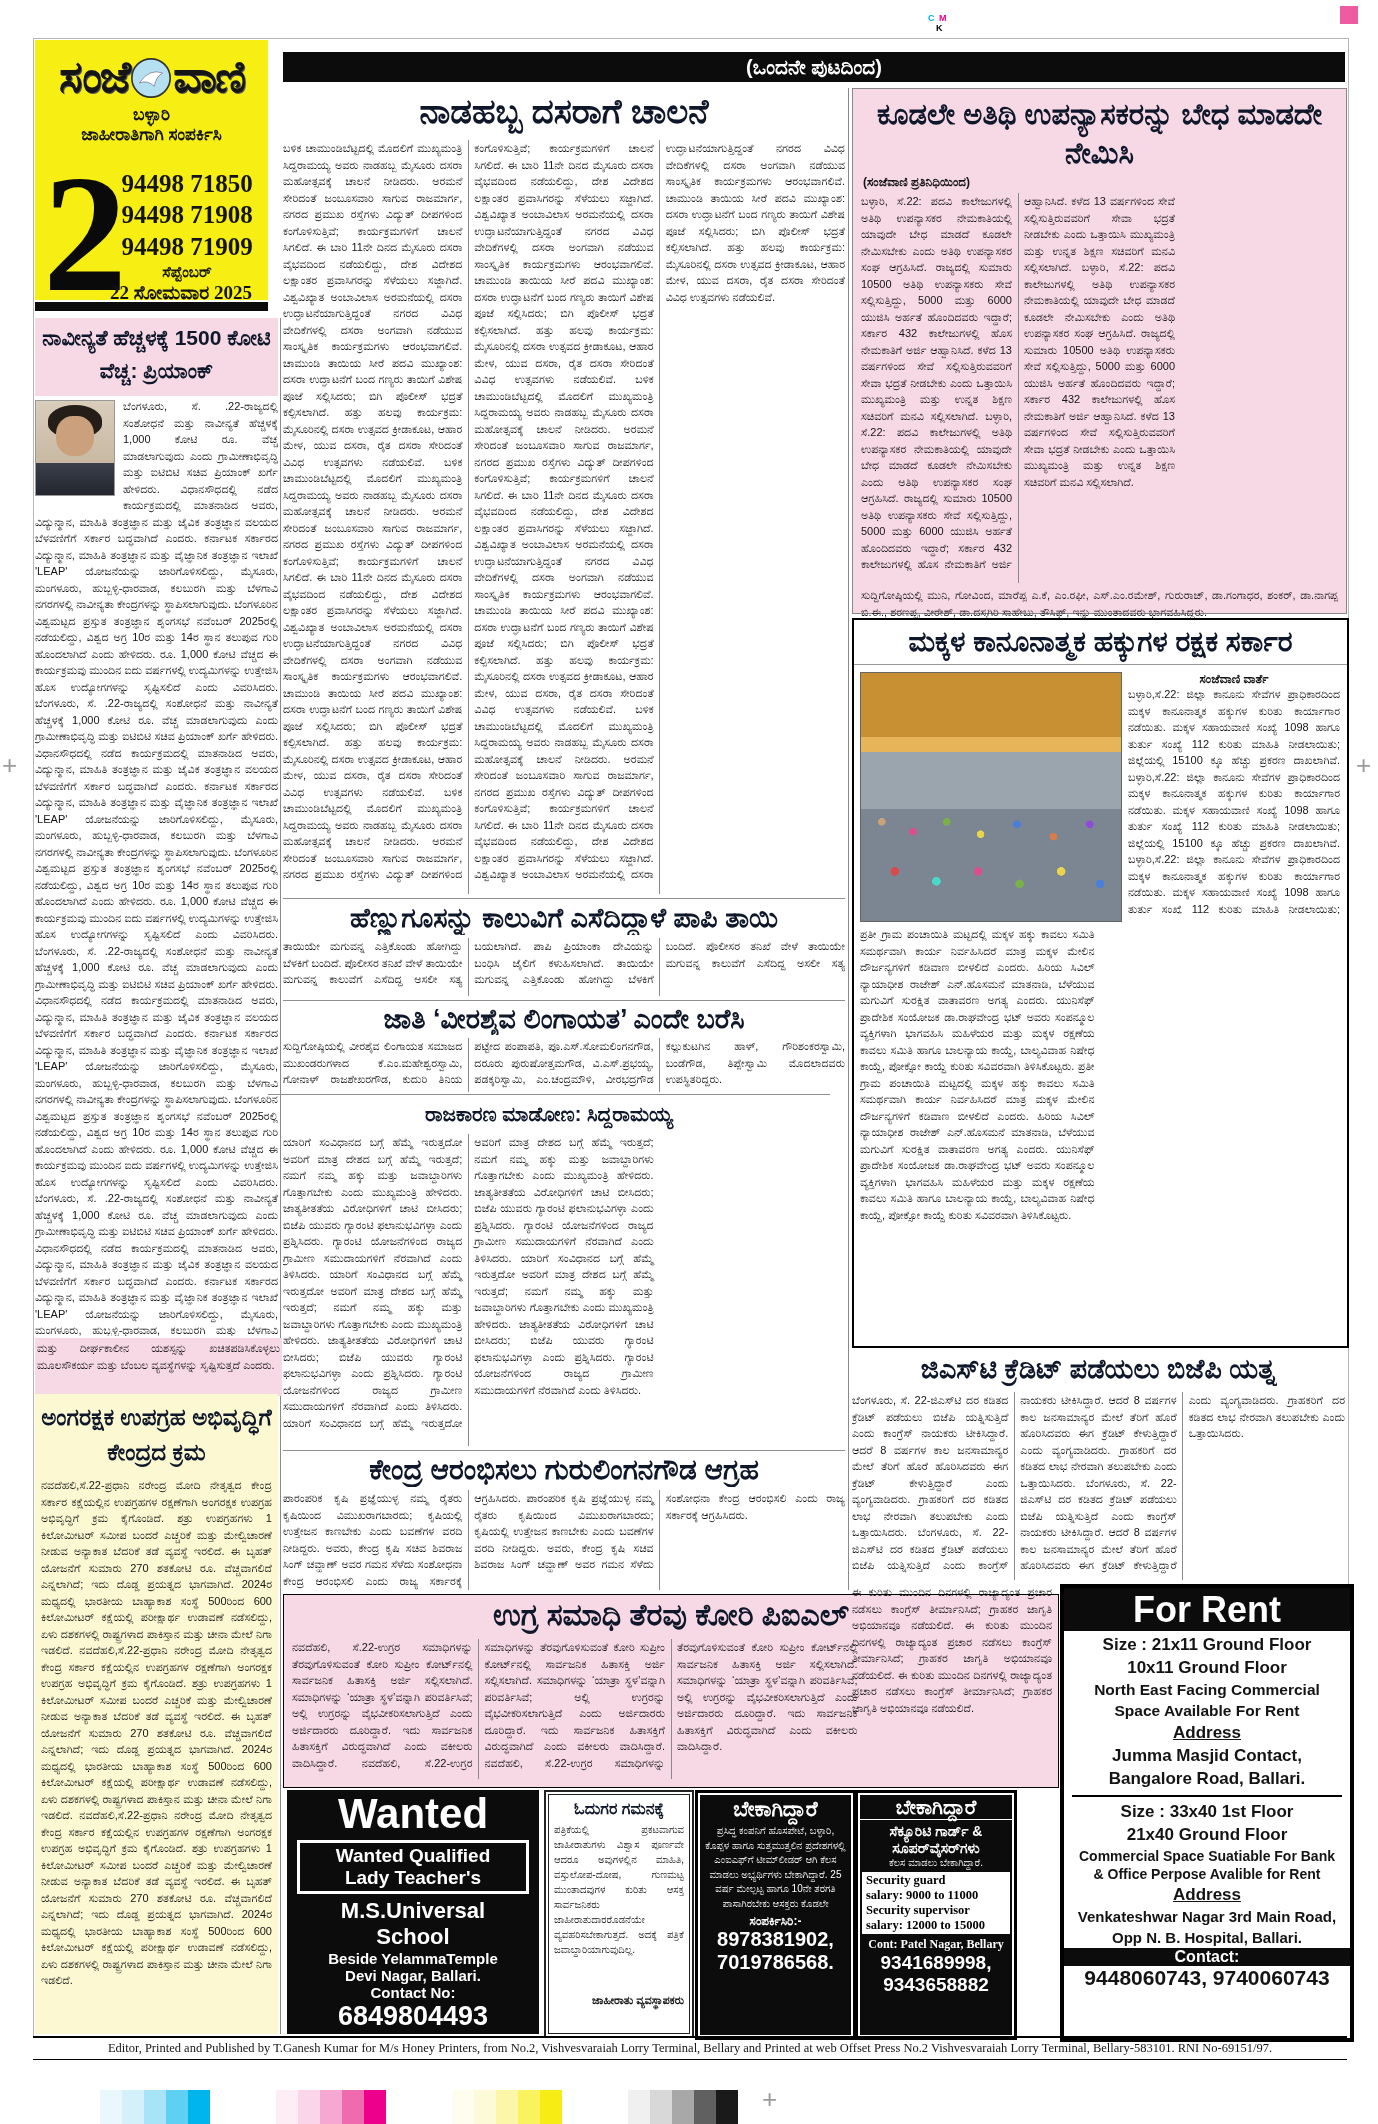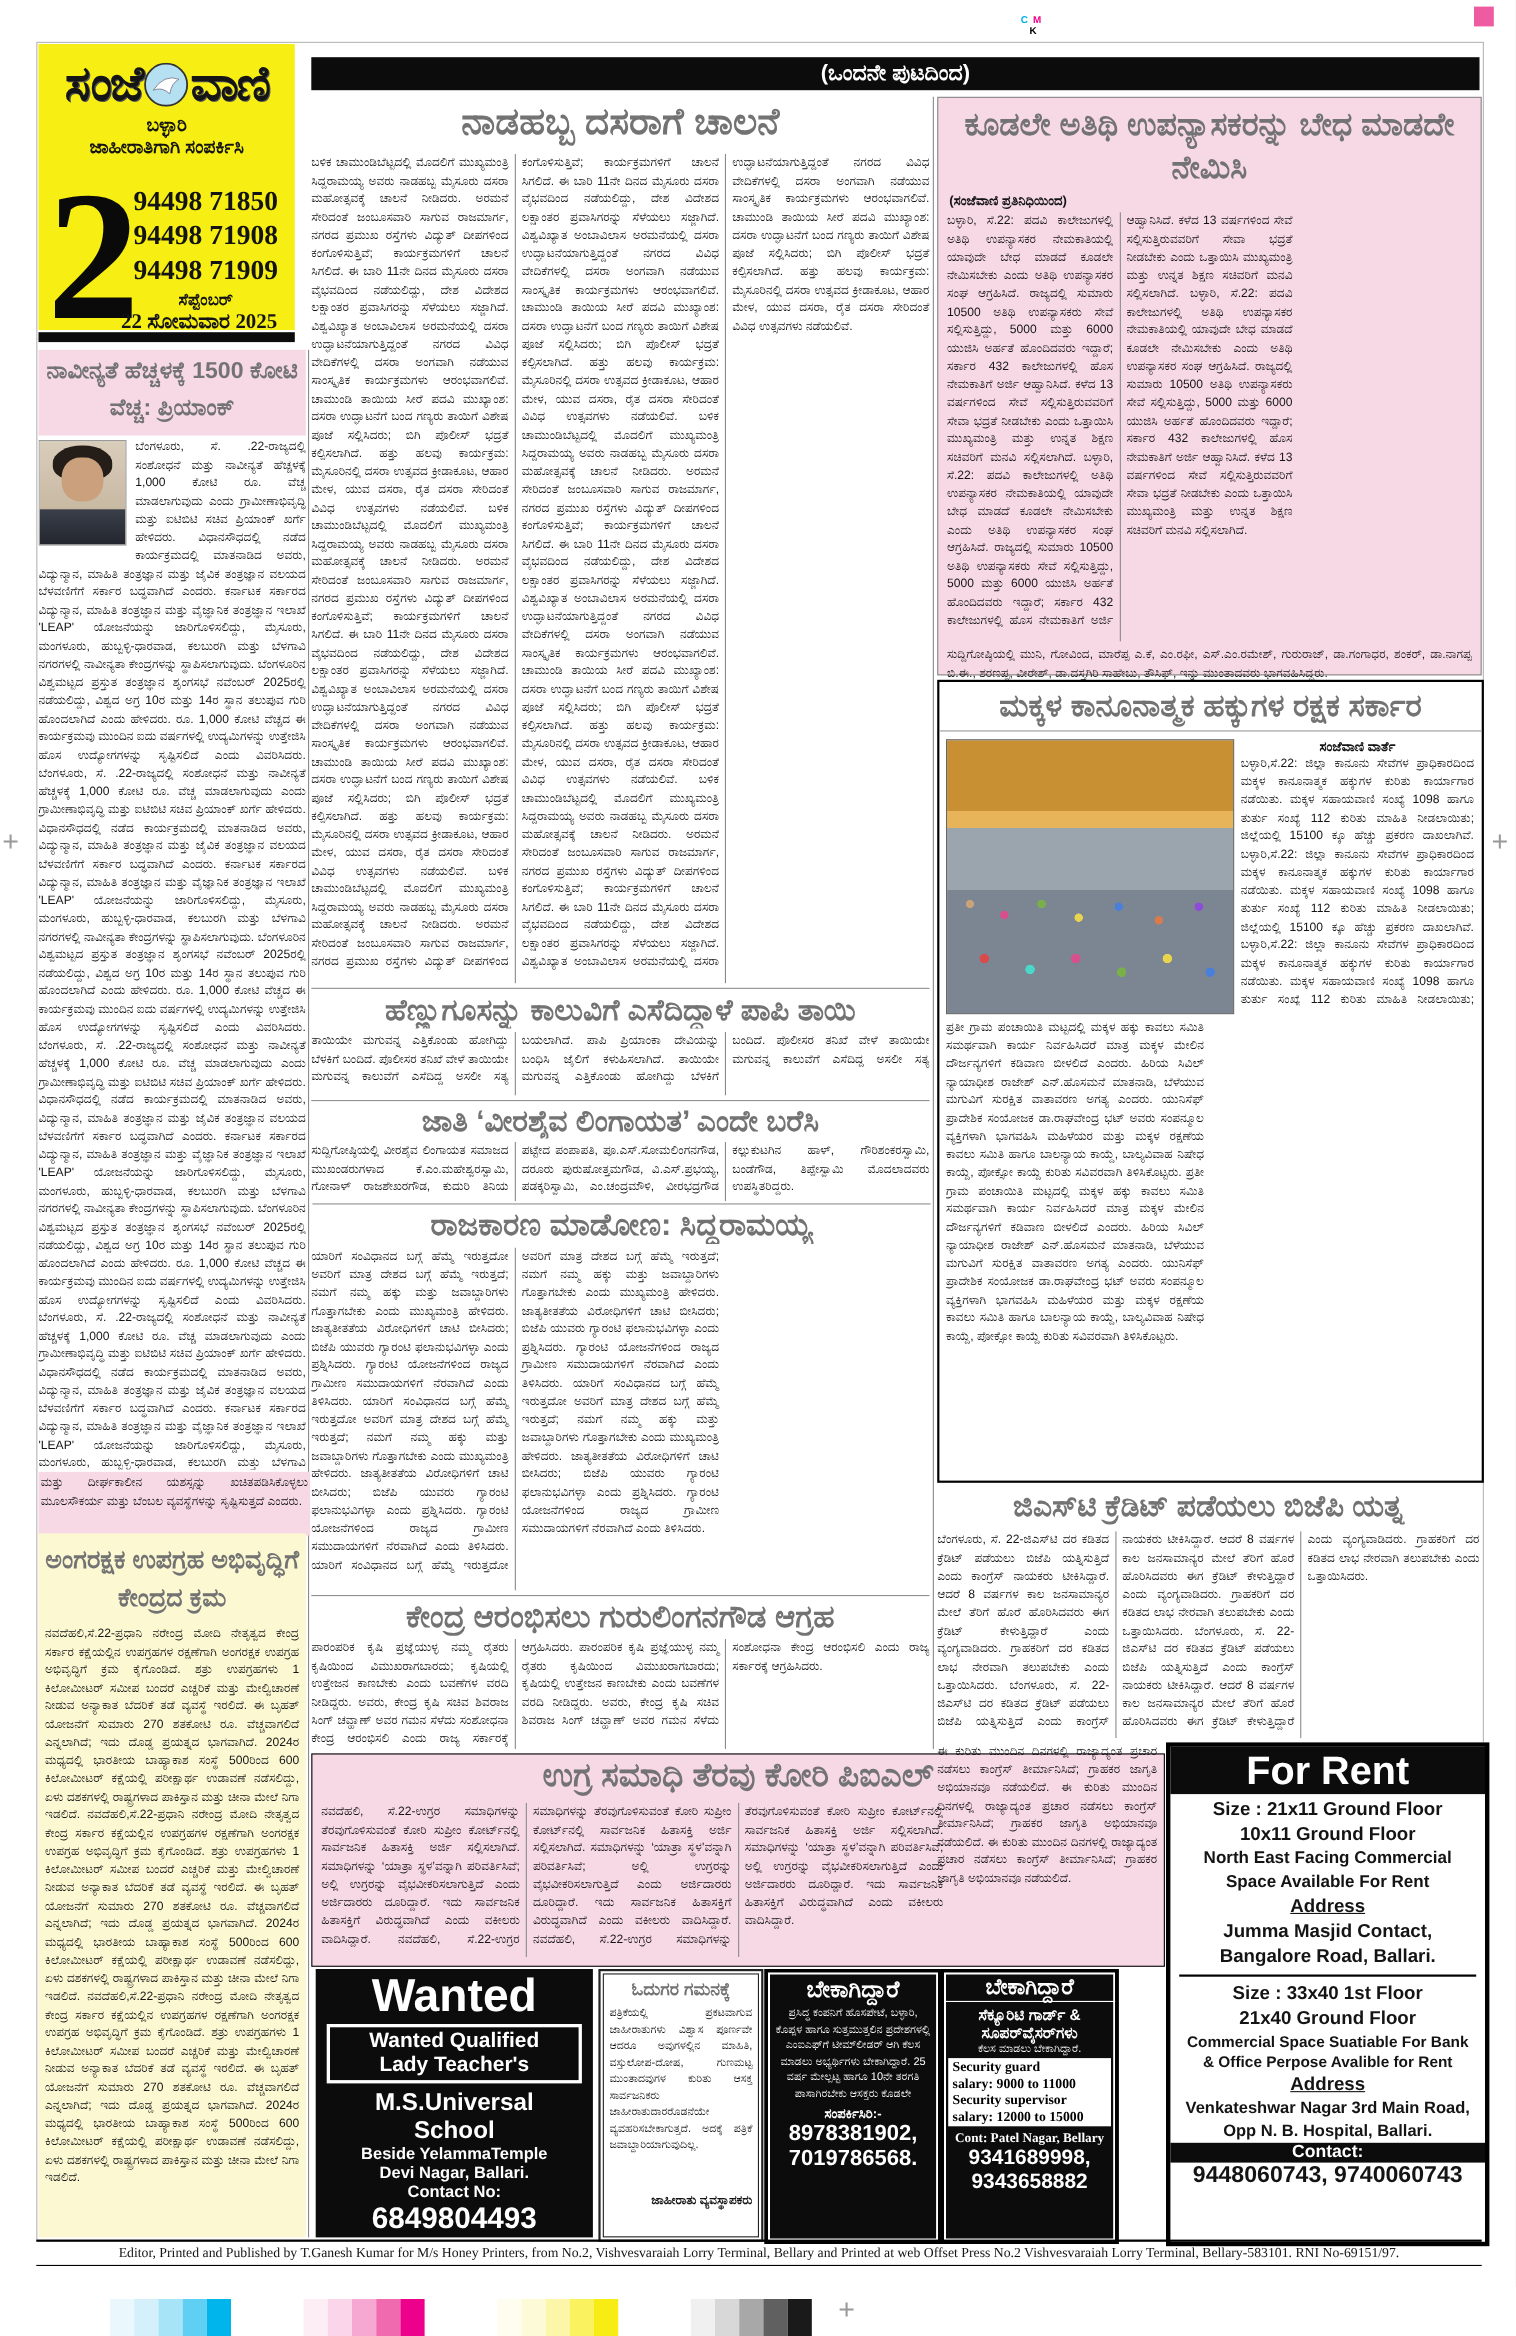--- a/index.html
+++ b/index.html
@@ -4,21 +4,21 @@
 <style>
   html,body{margin:0;padding:0;background:#e8e8e8;}
   .page{position:relative;width:1378px;height:2124px;background:#fff;overflow:hidden;
         font-family:"Liberation Sans","DejaVu Sans",sans-serif;color:#141414;margin:0 auto;}
   .abs{position:absolute;}
   .frame{border:1px solid #b5b5b5;}
   .bt{font-size:11px;line-height:1.5;text-align:justify;overflow:hidden;}
   .c2{column-count:2;column-gap:12px;column-rule:1px solid #8a8a8a;column-fill:auto;}
   .c3{column-count:3;column-gap:12px;column-rule:1px solid #8a8a8a;column-fill:auto;}
   .c4{column-count:4;column-gap:12px;column-rule:1px solid #8a8a8a;column-fill:auto;}
-  .hl{font-weight:bold;text-align:center;overflow:hidden;color:#737373;}
+  .hl{font-weight:bold;text-align:center;overflow:hidden;color:#0f172a;}
   .rule-top{border-top:1px solid #8f8f8f;}
   .pink{background:#f7d9e6;}
   .cream{background:#fbf8d2;}
   .masthead{background:#f7ef13;}
   .blackbar{background:#0c0c0c;}
   .serif{font-family:"Liberation Serif","DejaVu Serif",serif;}
   .wht{color:#fff;}
   .ctr{text-align:center;}
   .adbox-black{background:#0c0c0c;color:#fff;text-align:center;overflow:hidden;}
   .vline{background:#8a8a8a;width:1px;}
@@ -110,21 +110,21 @@
 
   <div class="abs hl" style="left:283px;top:86px;width:562px;height:50px;font-size:34px;line-height:50px;">ನಾಡಹಬ್ಬ ದಸರಾಗೆ ಚಾಲನೆ</div>
   <div class="abs bt c3" style="left:283px;top:140px;width:562px;height:754px;">ಬಳಿಕ ಚಾಮುಂಡಿಬೆಟ್ಟದಲ್ಲಿ ಮೊದಲಿಗೆ ಮುಖ್ಯಮಂತ್ರಿ ಸಿದ್ದರಾಮಯ್ಯ ಅವರು ನಾಡಹಬ್ಬ ಮೈಸೂರು ದಸರಾ ಮಹೋತ್ಸವಕ್ಕೆ ಚಾಲನೆ ನೀಡಿದರು. ಅರಮನೆ ಸೇರಿದಂತೆ ಜಂಬೂಸವಾರಿ ಸಾಗುವ ರಾಜಮಾರ್ಗ, ನಗರದ ಪ್ರಮುಖ ರಸ್ತೆಗಳು ವಿದ್ಯುತ್ ದೀಪಗಳಿಂದ ಕಂಗೊಳಿಸುತ್ತಿವೆ; ಕಾರ್ಯಕ್ರಮಗಳಿಗೆ ಚಾಲನೆ ಸಿಗಲಿದೆ. ಈ ಬಾರಿ 11ನೇ ದಿನದ ಮೈಸೂರು ದಸರಾ ವೈಭವದಿಂದ ನಡೆಯಲಿದ್ದು, ದೇಶ ವಿದೇಶದ ಲಕ್ಷಾಂತರ ಪ್ರವಾಸಿಗರನ್ನು ಸೆಳೆಯಲು ಸಜ್ಜಾಗಿದೆ. ವಿಶ್ವವಿಖ್ಯಾತ ಅಂಬಾವಿಲಾಸ ಅರಮನೆಯಲ್ಲಿ ದಸರಾ ಉದ್ಘಾಟನೆಯಾಗುತ್ತಿದ್ದಂತೆ ನಗರದ ವಿವಿಧ ವೇದಿಕೆಗಳಲ್ಲಿ ದಸರಾ ಅಂಗವಾಗಿ ನಡೆಯುವ ಸಾಂಸ್ಕೃತಿಕ ಕಾರ್ಯಕ್ರಮಗಳು ಆರಂಭವಾಗಲಿವೆ. ಚಾಮುಂಡಿ ತಾಯಿಯ ಸೀರೆ ಪದವಿ ಮುಖ್ಯಾಂಶ: ದಸರಾ ಉದ್ಘಾಟನೆಗೆ ಬಂದ ಗಣ್ಯರು ತಾಯಿಗೆ ವಿಶೇಷ ಪೂಜೆ ಸಲ್ಲಿಸಿದರು; ಬಿಗಿ ಪೊಲೀಸ್ ಭದ್ರತೆ ಕಲ್ಪಿಸಲಾಗಿದೆ. ಹತ್ತು ಹಲವು ಕಾರ್ಯಕ್ರಮ: ಮೈಸೂರಿನಲ್ಲಿ ದಸರಾ ಉತ್ಸವದ ಕ್ರೀಡಾಕೂಟ, ಆಹಾರ ಮೇಳ, ಯುವ ದಸರಾ, ರೈತ ದಸರಾ ಸೇರಿದಂತೆ ವಿವಿಧ ಉತ್ಸವಗಳು ನಡೆಯಲಿವೆ. ಬಳಿಕ ಚಾಮುಂಡಿಬೆಟ್ಟದಲ್ಲಿ ಮೊದಲಿಗೆ ಮುಖ್ಯಮಂತ್ರಿ ಸಿದ್ದರಾಮಯ್ಯ ಅವರು ನಾಡಹಬ್ಬ ಮೈಸೂರು ದಸರಾ ಮಹೋತ್ಸವಕ್ಕೆ ಚಾಲನೆ ನೀಡಿದರು. ಅರಮನೆ ಸೇರಿದಂತೆ ಜಂಬೂಸವಾರಿ ಸಾಗುವ ರಾಜಮಾರ್ಗ, ನಗರದ ಪ್ರಮುಖ ರಸ್ತೆಗಳು ವಿದ್ಯುತ್ ದೀಪಗಳಿಂದ ಕಂಗೊಳಿಸುತ್ತಿವೆ; ಕಾರ್ಯಕ್ರಮಗಳಿಗೆ ಚಾಲನೆ ಸಿಗಲಿದೆ. ಈ ಬಾರಿ 11ನೇ ದಿನದ ಮೈಸೂರು ದಸರಾ ವೈಭವದಿಂದ ನಡೆಯಲಿದ್ದು, ದೇಶ ವಿದೇಶದ ಲಕ್ಷಾಂತರ ಪ್ರವಾಸಿಗರನ್ನು ಸೆಳೆಯಲು ಸಜ್ಜಾಗಿದೆ. ವಿಶ್ವವಿಖ್ಯಾತ ಅಂಬಾವಿಲಾಸ ಅರಮನೆಯಲ್ಲಿ ದಸರಾ ಉದ್ಘಾಟನೆಯಾಗುತ್ತಿದ್ದಂತೆ ನಗರದ ವಿವಿಧ ವೇದಿಕೆಗಳಲ್ಲಿ ದಸರಾ ಅಂಗವಾಗಿ ನಡೆಯುವ ಸಾಂಸ್ಕೃತಿಕ ಕಾರ್ಯಕ್ರಮಗಳು ಆರಂಭವಾಗಲಿವೆ. ಚಾಮುಂಡಿ ತಾಯಿಯ ಸೀರೆ ಪದವಿ ಮುಖ್ಯಾಂಶ: ದಸರಾ ಉದ್ಘಾಟನೆಗೆ ಬಂದ ಗಣ್ಯರು ತಾಯಿಗೆ ವಿಶೇಷ ಪೂಜೆ ಸಲ್ಲಿಸಿದರು; ಬಿಗಿ ಪೊಲೀಸ್ ಭದ್ರತೆ ಕಲ್ಪಿಸಲಾಗಿದೆ. ಹತ್ತು ಹಲವು ಕಾರ್ಯಕ್ರಮ: ಮೈಸೂರಿನಲ್ಲಿ ದಸರಾ ಉತ್ಸವದ ಕ್ರೀಡಾಕೂಟ, ಆಹಾರ ಮೇಳ, ಯುವ ದಸರಾ, ರೈತ ದಸರಾ ಸೇರಿದಂತೆ ವಿವಿಧ ಉತ್ಸವಗಳು ನಡೆಯಲಿವೆ. ಬಳಿಕ ಚಾಮುಂಡಿಬೆಟ್ಟದಲ್ಲಿ ಮೊದಲಿಗೆ ಮುಖ್ಯಮಂತ್ರಿ ಸಿದ್ದರಾಮಯ್ಯ ಅವರು ನಾಡಹಬ್ಬ ಮೈಸೂರು ದಸರಾ ಮಹೋತ್ಸವಕ್ಕೆ ಚಾಲನೆ ನೀಡಿದರು. ಅರಮನೆ ಸೇರಿದಂತೆ ಜಂಬೂಸವಾರಿ ಸಾಗುವ ರಾಜಮಾರ್ಗ, ನಗರದ ಪ್ರಮುಖ ರಸ್ತೆಗಳು ವಿದ್ಯುತ್ ದೀಪಗಳಿಂದ ಕಂಗೊಳಿಸುತ್ತಿವೆ; ಕಾರ್ಯಕ್ರಮಗಳಿಗೆ ಚಾಲನೆ ಸಿಗಲಿದೆ. ಈ ಬಾರಿ 11ನೇ ದಿನದ ಮೈಸೂರು ದಸರಾ ವೈಭವದಿಂದ ನಡೆಯಲಿದ್ದು, ದೇಶ ವಿದೇಶದ ಲಕ್ಷಾಂತರ ಪ್ರವಾಸಿಗರನ್ನು ಸೆಳೆಯಲು ಸಜ್ಜಾಗಿದೆ. ವಿಶ್ವವಿಖ್ಯಾತ ಅಂಬಾವಿಲಾಸ ಅರಮನೆಯಲ್ಲಿ ದಸರಾ ಉದ್ಘಾಟನೆಯಾಗುತ್ತಿದ್ದಂತೆ ನಗರದ ವಿವಿಧ ವೇದಿಕೆಗಳಲ್ಲಿ ದಸರಾ ಅಂಗವಾಗಿ ನಡೆಯುವ ಸಾಂಸ್ಕೃತಿಕ ಕಾರ್ಯಕ್ರಮಗಳು ಆರಂಭವಾಗಲಿವೆ. ಚಾಮುಂಡಿ ತಾಯಿಯ ಸೀರೆ ಪದವಿ ಮುಖ್ಯಾಂಶ: ದಸರಾ ಉದ್ಘಾಟನೆಗೆ ಬಂದ ಗಣ್ಯರು ತಾಯಿಗೆ ವಿಶೇಷ ಪೂಜೆ ಸಲ್ಲಿಸಿದರು; ಬಿಗಿ ಪೊಲೀಸ್ ಭದ್ರತೆ ಕಲ್ಪಿಸಲಾಗಿದೆ. ಹತ್ತು ಹಲವು ಕಾರ್ಯಕ್ರಮ: ಮೈಸೂರಿನಲ್ಲಿ ದಸರಾ ಉತ್ಸವದ ಕ್ರೀಡಾಕೂಟ, ಆಹಾರ ಮೇಳ, ಯುವ ದಸರಾ, ರೈತ ದಸರಾ ಸೇರಿದಂತೆ ವಿವಿಧ ಉತ್ಸವಗಳು ನಡೆಯಲಿವೆ. ಬಳಿಕ ಚಾಮುಂಡಿಬೆಟ್ಟದಲ್ಲಿ ಮೊದಲಿಗೆ ಮುಖ್ಯಮಂತ್ರಿ ಸಿದ್ದರಾಮಯ್ಯ ಅವರು ನಾಡಹಬ್ಬ ಮೈಸೂರು ದಸರಾ ಮಹೋತ್ಸವಕ್ಕೆ ಚಾಲನೆ ನೀಡಿದರು. ಅರಮನೆ ಸೇರಿದಂತೆ ಜಂಬೂಸವಾರಿ ಸಾಗುವ ರಾಜಮಾರ್ಗ, ನಗರದ ಪ್ರಮುಖ ರಸ್ತೆಗಳು ವಿದ್ಯುತ್ ದೀಪಗಳಿಂದ ಕಂಗೊಳಿಸುತ್ತಿವೆ; ಕಾರ್ಯಕ್ರಮಗಳಿಗೆ ಚಾಲನೆ ಸಿಗಲಿದೆ. ಈ ಬಾರಿ 11ನೇ ದಿನದ ಮೈಸೂರು ದಸರಾ ವೈಭವದಿಂದ ನಡೆಯಲಿದ್ದು, ದೇಶ ವಿದೇಶದ ಲಕ್ಷಾಂತರ ಪ್ರವಾಸಿಗರನ್ನು ಸೆಳೆಯಲು ಸಜ್ಜಾಗಿದೆ. ವಿಶ್ವವಿಖ್ಯಾತ ಅಂಬಾವಿಲಾಸ ಅರಮನೆಯಲ್ಲಿ ದಸರಾ ಉದ್ಘಾಟನೆಯಾಗುತ್ತಿದ್ದಂತೆ ನಗರದ ವಿವಿಧ ವೇದಿಕೆಗಳಲ್ಲಿ ದಸರಾ ಅಂಗವಾಗಿ ನಡೆಯುವ ಸಾಂಸ್ಕೃತಿಕ ಕಾರ್ಯಕ್ರಮಗಳು ಆರಂಭವಾಗಲಿವೆ. ಚಾಮುಂಡಿ ತಾಯಿಯ ಸೀರೆ ಪದವಿ ಮುಖ್ಯಾಂಶ: ದಸರಾ ಉದ್ಘಾಟನೆಗೆ ಬಂದ ಗಣ್ಯರು ತಾಯಿಗೆ ವಿಶೇಷ ಪೂಜೆ ಸಲ್ಲಿಸಿದರು; ಬಿಗಿ ಪೊಲೀಸ್ ಭದ್ರತೆ ಕಲ್ಪಿಸಲಾಗಿದೆ. ಹತ್ತು ಹಲವು ಕಾರ್ಯಕ್ರಮ: ಮೈಸೂರಿನಲ್ಲಿ ದಸರಾ ಉತ್ಸವದ ಕ್ರೀಡಾಕೂಟ, ಆಹಾರ ಮೇಳ, ಯುವ ದಸರಾ, ರೈತ ದಸರಾ ಸೇರಿದಂತೆ ವಿವಿಧ ಉತ್ಸವಗಳು ನಡೆಯಲಿವೆ. ಬಳಿಕ ಚಾಮುಂಡಿಬೆಟ್ಟದಲ್ಲಿ ಮೊದಲಿಗೆ ಮುಖ್ಯಮಂತ್ರಿ ಸಿದ್ದರಾಮಯ್ಯ ಅವರು ನಾಡಹಬ್ಬ ಮೈಸೂರು ದಸರಾ ಮಹೋತ್ಸವಕ್ಕೆ ಚಾಲನೆ ನೀಡಿದರು. ಅರಮನೆ ಸೇರಿದಂತೆ ಜಂಬೂಸವಾರಿ ಸಾಗುವ ರಾಜಮಾರ್ಗ, ನಗರದ ಪ್ರಮುಖ ರಸ್ತೆಗಳು ವಿದ್ಯುತ್ ದೀಪಗಳಿಂದ ಕಂಗೊಳಿಸುತ್ತಿವೆ; ಕಾರ್ಯಕ್ರಮಗಳಿಗೆ ಚಾಲನೆ ಸಿಗಲಿದೆ. ಈ ಬಾರಿ 11ನೇ ದಿನದ ಮೈಸೂರು ದಸರಾ ವೈಭವದಿಂದ ನಡೆಯಲಿದ್ದು, ದೇಶ ವಿದೇಶದ ಲಕ್ಷಾಂತರ ಪ್ರವಾಸಿಗರನ್ನು ಸೆಳೆಯಲು ಸಜ್ಜಾಗಿದೆ. ವಿಶ್ವವಿಖ್ಯಾತ ಅಂಬಾವಿಲಾಸ ಅರಮನೆಯಲ್ಲಿ ದಸರಾ ಉದ್ಘಾಟನೆಯಾಗುತ್ತಿದ್ದಂತೆ ನಗರದ ವಿವಿಧ ವೇದಿಕೆಗಳಲ್ಲಿ ದಸರಾ ಅಂಗವಾಗಿ ನಡೆಯುವ ಸಾಂಸ್ಕೃತಿಕ ಕಾರ್ಯಕ್ರಮಗಳು ಆರಂಭವಾಗಲಿವೆ. ಚಾಮುಂಡಿ ತಾಯಿಯ ಸೀರೆ ಪದವಿ ಮುಖ್ಯಾಂಶ: ದಸರಾ ಉದ್ಘಾಟನೆಗೆ ಬಂದ ಗಣ್ಯರು ತಾಯಿಗೆ ವಿಶೇಷ ಪೂಜೆ ಸಲ್ಲಿಸಿದರು; ಬಿಗಿ ಪೊಲೀಸ್ ಭದ್ರತೆ ಕಲ್ಪಿಸಲಾಗಿದೆ. ಹತ್ತು ಹಲವು ಕಾರ್ಯಕ್ರಮ: ಮೈಸೂರಿನಲ್ಲಿ ದಸರಾ ಉತ್ಸವದ ಕ್ರೀಡಾಕೂಟ, ಆಹಾರ ಮೇಳ, ಯುವ ದಸರಾ, ರೈತ ದಸರಾ ಸೇರಿದಂತೆ ವಿವಿಧ ಉತ್ಸವಗಳು ನಡೆಯಲಿವೆ.</div>
 
   <div class="abs hl rule-top" style="left:283px;top:898px;width:562px;height:36px;font-size:27px;line-height:38px;">ಹೆಣ್ಣುಗೂಸನ್ನು ಕಾಲುವಿಗೆ ಎಸೆದಿದ್ದಾಳೆ ಪಾಪಿ ತಾಯಿ</div>
   <div class="abs bt c3" style="left:283px;top:938px;width:562px;height:58px;">ತಾಯಿಯೇ ಮಗುವನ್ನ ಎತ್ತಿಕೊಂಡು ಹೋಗಿದ್ದು ಬೆಳಕಿಗೆ ಬಂದಿದೆ. ಪೊಲೀಸರ ತನಿಖೆ ವೇಳೆ ತಾಯಿಯೇ ಮಗುವನ್ನ ಕಾಲುವೆಗೆ ಎಸೆದಿದ್ದ ಅಸಲೀ ಸತ್ಯ ಬಯಲಾಗಿದೆ. ಪಾಪಿ ಪ್ರಿಯಾಂಕಾ ದೇವಿಯನ್ನು ಬಂಧಿಸಿ ಜೈಲಿಗೆ ಕಳುಹಿಸಲಾಗಿದೆ. ತಾಯಿಯೇ ಮಗುವನ್ನ ಎತ್ತಿಕೊಂಡು ಹೋಗಿದ್ದು ಬೆಳಕಿಗೆ ಬಂದಿದೆ. ಪೊಲೀಸರ ತನಿಖೆ ವೇಳೆ ತಾಯಿಯೇ ಮಗುವನ್ನ ಕಾಲುವೆಗೆ ಎಸೆದಿದ್ದ ಅಸಲೀ ಸತ್ಯ ಬಯಲಾಗಿದೆ. ಪಾಪಿ ಪ್ರಿಯಾಂಕಾ ದೇವಿಯನ್ನು ಬಂಧಿಸಿ ಜೈಲಿಗೆ ಕಳುಹಿಸಲಾಗಿದೆ.</div>
 
   <div class="abs hl rule-top" style="left:283px;top:1000px;width:562px;height:34px;font-size:27px;line-height:36px;">ಜಾತಿ ‘ವೀರಶೈವ ಲಿಂಗಾಯತ’ ಎಂದೇ ಬರೆಸಿ</div>
   <div class="abs bt c3" style="left:283px;top:1038px;width:562px;height:54px;">ಸುದ್ದಿಗೋಷ್ಠಿಯಲ್ಲಿ ವೀರಶೈವ ಲಿಂಗಾಯತ ಸಮಾಜದ ಮುಖಂಡರುಗಳಾದ ಕೆ.ಎಂ.ಮಹೇಶ್ವರಸ್ವಾಮಿ, ಗೋನಾಳ್ ರಾಜಶೇಖರಗೌಡ, ಕುದುರಿ ತಿನಿಯ ಪಟ್ಟೇದ ಪಂಪಾಪತಿ, ಪೂ.ಎಸ್.ಸೋಮಲಿಂಗನಗೌಡ, ದರೂರು ಪುರುಷೋತ್ತಮಗೌಡ, ವಿ.ಎಸ್.ಪ್ರಭಯ್ಯ, ಪಡಕ್ಕರಿಸ್ವಾಮಿ, ಎಂ.ಚಂದ್ರಮೌಳಿ, ವೀರಭದ್ರಗೌಡ ಕಲ್ಲುಕುಟಗಿನ ಹಾಳ್, ಗೌರಿಶಂಕರಸ್ವಾಮಿ, ಬಂಡೆಗೌಡ, ತಿಪ್ಪೇಸ್ವಾಮಿ ಮೊದಲಾದವರು ಉಪಸ್ಥಿತರಿದ್ದರು.</div>
 
-  <div class="abs hl rule-top" style="left:284px;top:1094px;width:562px;height:36px;font-size:28px;line-height:38px;">ರಾಜಕಾರಣ ಮಾಡೋಣ: ಸಿದ್ದರಾಮಯ್ಯ</div>
+  <div class="abs hl rule-top" style="left:268px;top:1094px;width:562px;height:36px;font-size:20px;line-height:38px;">ರಾಜಕಾರಣ ಮಾಡೋಣ: ಸಿದ್ದರಾಮಯ್ಯ</div>
   <div class="abs bt c3" style="left:283px;top:1134px;width:562px;height:312px;">ಯಾರಿಗೆ ಸಂವಿಧಾನದ ಬಗ್ಗೆ ಹೆಮ್ಮೆ ಇರುತ್ತದೋ ಅವರಿಗೆ ಮಾತ್ರ ದೇಶದ ಬಗ್ಗೆ ಹೆಮ್ಮೆ ಇರುತ್ತದೆ; ನಮಗೆ ನಮ್ಮ ಹಕ್ಕು ಮತ್ತು ಜವಾಬ್ದಾರಿಗಳು ಗೊತ್ತಾಗಬೇಕು ಎಂದು ಮುಖ್ಯಮಂತ್ರಿ ಹೇಳಿದರು. ಜಾತ್ಯತೀತತೆಯ ವಿರೋಧಿಗಳಿಗೆ ಚಾಟಿ ಬೀಸಿದರು; ಬಿಜೆಪಿ ಯುವರು ಗ್ಯಾರಂಟಿ ಫಲಾನುಭವಿಗಳ್ಳಾ ಎಂದು ಪ್ರಶ್ನಿಸಿದರು. ಗ್ಯಾರಂಟಿ ಯೋಜನೆಗಳಿಂದ ರಾಜ್ಯದ ಗ್ರಾಮೀಣ ಸಮುದಾಯಗಳಿಗೆ ನೆರವಾಗಿದೆ ಎಂದು ತಿಳಿಸಿದರು. ಯಾರಿಗೆ ಸಂವಿಧಾನದ ಬಗ್ಗೆ ಹೆಮ್ಮೆ ಇರುತ್ತದೋ ಅವರಿಗೆ ಮಾತ್ರ ದೇಶದ ಬಗ್ಗೆ ಹೆಮ್ಮೆ ಇರುತ್ತದೆ; ನಮಗೆ ನಮ್ಮ ಹಕ್ಕು ಮತ್ತು ಜವಾಬ್ದಾರಿಗಳು ಗೊತ್ತಾಗಬೇಕು ಎಂದು ಮುಖ್ಯಮಂತ್ರಿ ಹೇಳಿದರು. ಜಾತ್ಯತೀತತೆಯ ವಿರೋಧಿಗಳಿಗೆ ಚಾಟಿ ಬೀಸಿದರು; ಬಿಜೆಪಿ ಯುವರು ಗ್ಯಾರಂಟಿ ಫಲಾನುಭವಿಗಳ್ಳಾ ಎಂದು ಪ್ರಶ್ನಿಸಿದರು. ಗ್ಯಾರಂಟಿ ಯೋಜನೆಗಳಿಂದ ರಾಜ್ಯದ ಗ್ರಾಮೀಣ ಸಮುದಾಯಗಳಿಗೆ ನೆರವಾಗಿದೆ ಎಂದು ತಿಳಿಸಿದರು. ಯಾರಿಗೆ ಸಂವಿಧಾನದ ಬಗ್ಗೆ ಹೆಮ್ಮೆ ಇರುತ್ತದೋ ಅವರಿಗೆ ಮಾತ್ರ ದೇಶದ ಬಗ್ಗೆ ಹೆಮ್ಮೆ ಇರುತ್ತದೆ; ನಮಗೆ ನಮ್ಮ ಹಕ್ಕು ಮತ್ತು ಜವಾಬ್ದಾರಿಗಳು ಗೊತ್ತಾಗಬೇಕು ಎಂದು ಮುಖ್ಯಮಂತ್ರಿ ಹೇಳಿದರು. ಜಾತ್ಯತೀತತೆಯ ವಿರೋಧಿಗಳಿಗೆ ಚಾಟಿ ಬೀಸಿದರು; ಬಿಜೆಪಿ ಯುವರು ಗ್ಯಾರಂಟಿ ಫಲಾನುಭವಿಗಳ್ಳಾ ಎಂದು ಪ್ರಶ್ನಿಸಿದರು. ಗ್ಯಾರಂಟಿ ಯೋಜನೆಗಳಿಂದ ರಾಜ್ಯದ ಗ್ರಾಮೀಣ ಸಮುದಾಯಗಳಿಗೆ ನೆರವಾಗಿದೆ ಎಂದು ತಿಳಿಸಿದರು. ಯಾರಿಗೆ ಸಂವಿಧಾನದ ಬಗ್ಗೆ ಹೆಮ್ಮೆ ಇರುತ್ತದೋ ಅವರಿಗೆ ಮಾತ್ರ ದೇಶದ ಬಗ್ಗೆ ಹೆಮ್ಮೆ ಇರುತ್ತದೆ; ನಮಗೆ ನಮ್ಮ ಹಕ್ಕು ಮತ್ತು ಜವಾಬ್ದಾರಿಗಳು ಗೊತ್ತಾಗಬೇಕು ಎಂದು ಮುಖ್ಯಮಂತ್ರಿ ಹೇಳಿದರು. ಜಾತ್ಯತೀತತೆಯ ವಿರೋಧಿಗಳಿಗೆ ಚಾಟಿ ಬೀಸಿದರು; ಬಿಜೆಪಿ ಯುವರು ಗ್ಯಾರಂಟಿ ಫಲಾನುಭವಿಗಳ್ಳಾ ಎಂದು ಪ್ರಶ್ನಿಸಿದರು. ಗ್ಯಾರಂಟಿ ಯೋಜನೆಗಳಿಂದ ರಾಜ್ಯದ ಗ್ರಾಮೀಣ ಸಮುದಾಯಗಳಿಗೆ ನೆರವಾಗಿದೆ ಎಂದು ತಿಳಿಸಿದರು.</div>
 
   <div class="abs hl rule-top" style="left:283px;top:1450px;width:562px;height:36px;font-size:28px;line-height:38px;">ಕೇಂದ್ರ ಆರಂಭಿಸಲು ಗುರುಲಿಂಗನಗೌಡ ಆಗ್ರಹ</div>
   <div class="abs bt c3" style="left:283px;top:1490px;width:562px;height:100px;">ಪಾರಂಪರಿಕ ಕೃಷಿ ಪ್ರಜ್ಞೆಯುಳ್ಳ ನಮ್ಮ ರೈತರು ಕೃಷಿಯಿಂದ ವಿಮುಖರಾಗಬಾರದು; ಕೃಷಿಯಲ್ಲಿ ಉತ್ತೇಜನ ಕಾಣಬೇಕು ಎಂದು ಬವಣೆಗಳ ವರದಿ ನೀಡಿದ್ದರು. ಅವರು, ಕೇಂದ್ರ ಕೃಷಿ ಸಚಿವ ಶಿವರಾಜ ಸಿಂಗ್ ಚವ್ಹಾಣ್ ಅವರ ಗಮನ ಸೆಳೆದು ಸಂಶೋಧನಾ ಕೇಂದ್ರ ಆರಂಭಿಸಲಿ ಎಂದು ರಾಜ್ಯ ಸರ್ಕಾರಕ್ಕೆ ಆಗ್ರಹಿಸಿದರು. ಪಾರಂಪರಿಕ ಕೃಷಿ ಪ್ರಜ್ಞೆಯುಳ್ಳ ನಮ್ಮ ರೈತರು ಕೃಷಿಯಿಂದ ವಿಮುಖರಾಗಬಾರದು; ಕೃಷಿಯಲ್ಲಿ ಉತ್ತೇಜನ ಕಾಣಬೇಕು ಎಂದು ಬವಣೆಗಳ ವರದಿ ನೀಡಿದ್ದರು. ಅವರು, ಕೇಂದ್ರ ಕೃಷಿ ಸಚಿವ ಶಿವರಾಜ ಸಿಂಗ್ ಚವ್ಹಾಣ್ ಅವರ ಗಮನ ಸೆಳೆದು ಸಂಶೋಧನಾ ಕೇಂದ್ರ ಆರಂಭಿಸಲಿ ಎಂದು ರಾಜ್ಯ ಸರ್ಕಾರಕ್ಕೆ ಆಗ್ರಹಿಸಿದರು.</div>
 
   <div class="abs pink" style="left:283px;top:1594px;width:774px;height:192px;border:1px solid #000;">
     <div class="hl" style="font-size:30px;line-height:40px;">ಉಗ್ರ ಸಮಾಧಿ ತೆರವು ಕೋರಿ ಪಿಐಎಲ್</div>
     <div class="bt c4" style="padding:4px 8px;height:140px;">ನವದೆಹಲಿ, ಸೆ.22-ಉಗ್ರರ ಸಮಾಧಿಗಳನ್ನು ತೆರವುಗೊಳಿಸುವಂತೆ ಕೋರಿ ಸುಪ್ರೀಂ ಕೋರ್ಟ್‌ನಲ್ಲಿ ಸಾರ್ವಜನಿಕ ಹಿತಾಸಕ್ತಿ ಅರ್ಜಿ ಸಲ್ಲಿಸಲಾಗಿದೆ. ಸಮಾಧಿಗಳನ್ನು ‘ಯಾತ್ರಾ ಸ್ಥಳ’ವನ್ನಾಗಿ ಪರಿವರ್ತಿಸಿವೆ; ಅಲ್ಲಿ ಉಗ್ರರನ್ನು ವೈಭವೀಕರಿಸಲಾಗುತ್ತಿದೆ ಎಂದು ಅರ್ಜಿದಾರರು ದೂರಿದ್ದಾರೆ. ಇದು ಸಾರ್ವಜನಿಕ ಹಿತಾಸಕ್ತಿಗೆ ವಿರುದ್ಧವಾಗಿದೆ ಎಂದು ವಕೀಲರು ವಾದಿಸಿದ್ದಾರೆ. ನವದೆಹಲಿ, ಸೆ.22-ಉಗ್ರರ ಸಮಾಧಿಗಳನ್ನು ತೆರವುಗೊಳಿಸುವಂತೆ ಕೋರಿ ಸುಪ್ರೀಂ ಕೋರ್ಟ್‌ನಲ್ಲಿ ಸಾರ್ವಜನಿಕ ಹಿತಾಸಕ್ತಿ ಅರ್ಜಿ ಸಲ್ಲಿಸಲಾಗಿದೆ. ಸಮಾಧಿಗಳನ್ನು ‘ಯಾತ್ರಾ ಸ್ಥಳ’ವನ್ನಾಗಿ ಪರಿವರ್ತಿಸಿವೆ; ಅಲ್ಲಿ ಉಗ್ರರನ್ನು ವೈಭವೀಕರಿಸಲಾಗುತ್ತಿದೆ ಎಂದು ಅರ್ಜಿದಾರರು ದೂರಿದ್ದಾರೆ. ಇದು ಸಾರ್ವಜನಿಕ ಹಿತಾಸಕ್ತಿಗೆ ವಿರುದ್ಧವಾಗಿದೆ ಎಂದು ವಕೀಲರು ವಾದಿಸಿದ್ದಾರೆ. ನವದೆಹಲಿ, ಸೆ.22-ಉಗ್ರರ ಸಮಾಧಿಗಳನ್ನು ತೆರವುಗೊಳಿಸುವಂತೆ ಕೋರಿ ಸುಪ್ರೀಂ ಕೋರ್ಟ್‌ನಲ್ಲಿ ಸಾರ್ವಜನಿಕ ಹಿತಾಸಕ್ತಿ ಅರ್ಜಿ ಸಲ್ಲಿಸಲಾಗಿದೆ. ಸಮಾಧಿಗಳನ್ನು ‘ಯಾತ್ರಾ ಸ್ಥಳ’ವನ್ನಾಗಿ ಪರಿವರ್ತಿಸಿವೆ; ಅಲ್ಲಿ ಉಗ್ರರನ್ನು ವೈಭವೀಕರಿಸಲಾಗುತ್ತಿದೆ ಎಂದು ಅರ್ಜಿದಾರರು ದೂರಿದ್ದಾರೆ. ಇದು ಸಾರ್ವಜನಿಕ ಹಿತಾಸಕ್ತಿಗೆ ವಿರುದ್ಧವಾಗಿದೆ ಎಂದು ವಕೀಲರು ವಾದಿಸಿದ್ದಾರೆ.</div>
   </div>
 

